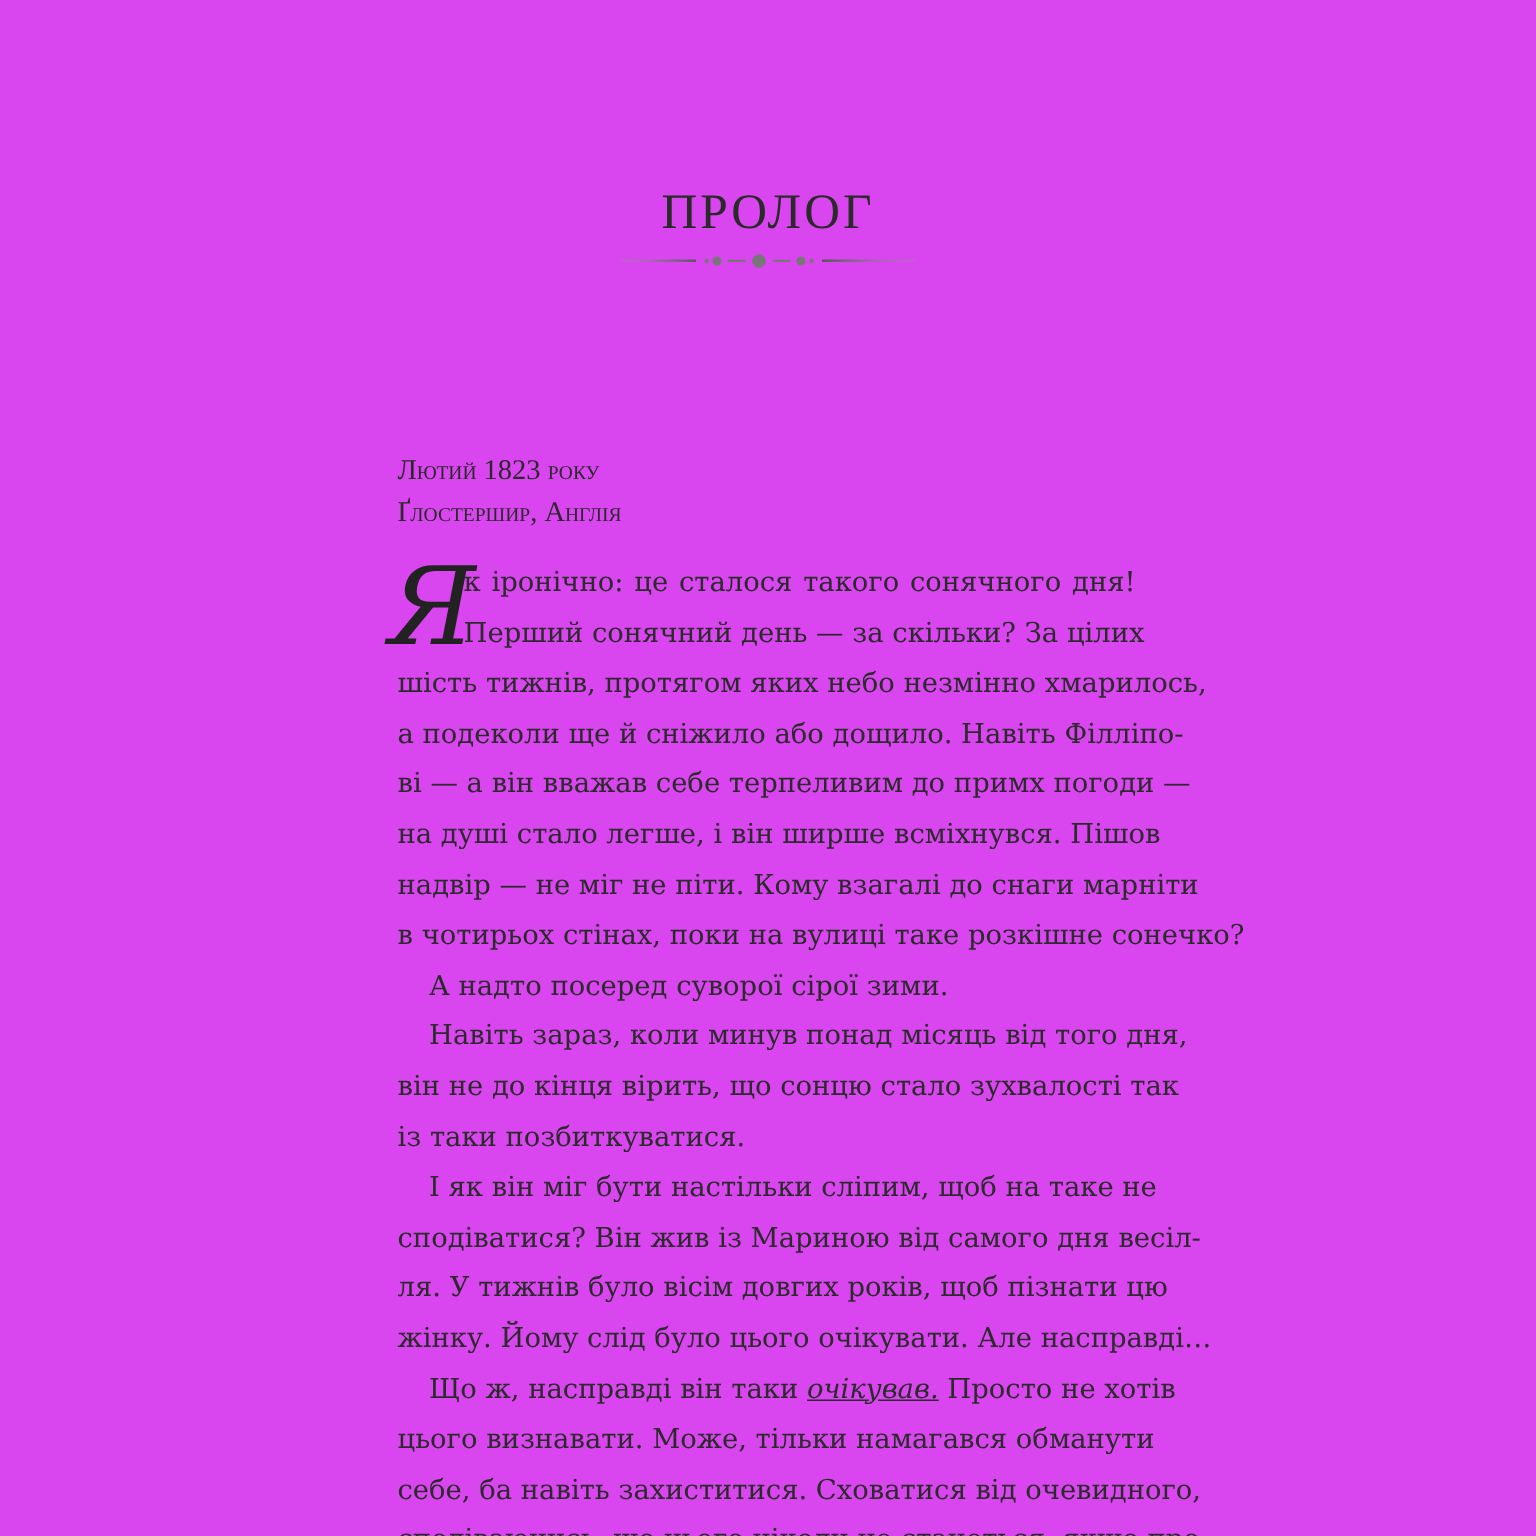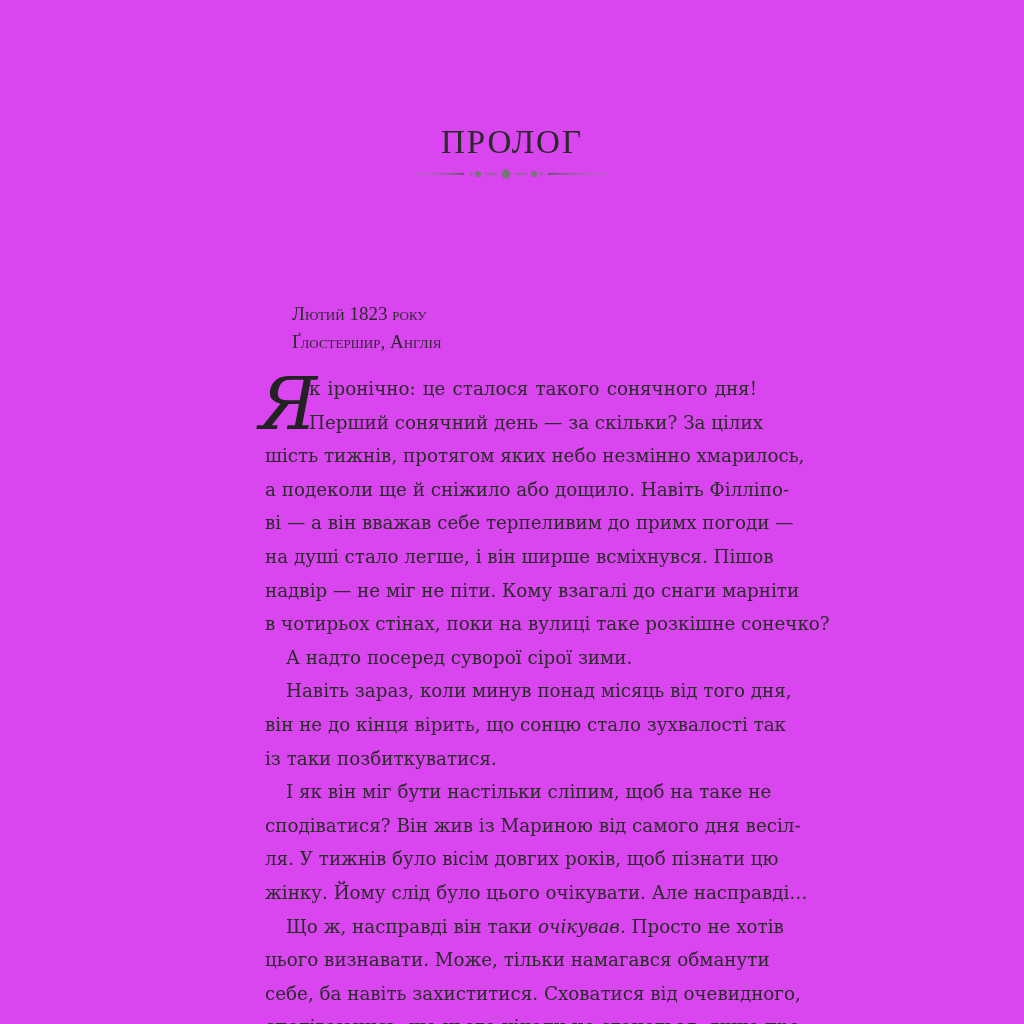--- a/index.html
+++ b/index.html
@@ -9,38 +9,38 @@
   .chapter-title {
     position: absolute; left: 0; width: 1024px; top: 124px;
     text-align: center;
     font-family: "Liberation Serif", "DejaVu Serif", serif;
     font-size: 33px; letter-spacing: 2px; color: #2a2a2a;
   }
   .ornament { position: absolute; left: 414px; top: 167px; width: 196px; height: 14px; }
 
   .meta { position: absolute; left: 265px; top: 300px;
     font-family: "Liberation Serif", "DejaVu Serif", serif;
-    font-variant: small-caps; color: #2a2a2a; font-size: 19px; line-height: 28px; margin-left: 27px; }
+    font-variant: small-caps; color: #2a2a2a; font-size: 19px; line-height: 28px; }
 
   .body-text {
     position: absolute; left: 265px; top: 372px; width: 492px;
     font-family: "DejaVu Serif", "Liberation Serif", serif;
     font-size: 18.3px; line-height: 33.6px; color: #2b2b2b;
     text-align: justify;
   }
   .line { display: block; white-space: nowrap; text-align-last: justify; text-align: justify; height: 33.6px; }
   .line.last { text-align-last: left; }
   .indent { padding-left: 21px; }
   .dropcap-line { padding-left: 44px; }
   .dropcap {
     position: absolute; left: -6px; top: 2px;
     font-family: "DejaVu Serif", serif; font-style: italic;
     font-size: 72px; line-height: 60px; color: #222;
   }
-  em { font-style: italic; }
+  em { font-style: italic; text-decoration: underline; }
 </style>
 </head>
 <body>
 
 <div class="page">
 
   <div class="chapter-title">ПРОЛОГ</div>
 
   <svg class="ornament" viewBox="0 0 196 14">
     <defs>

